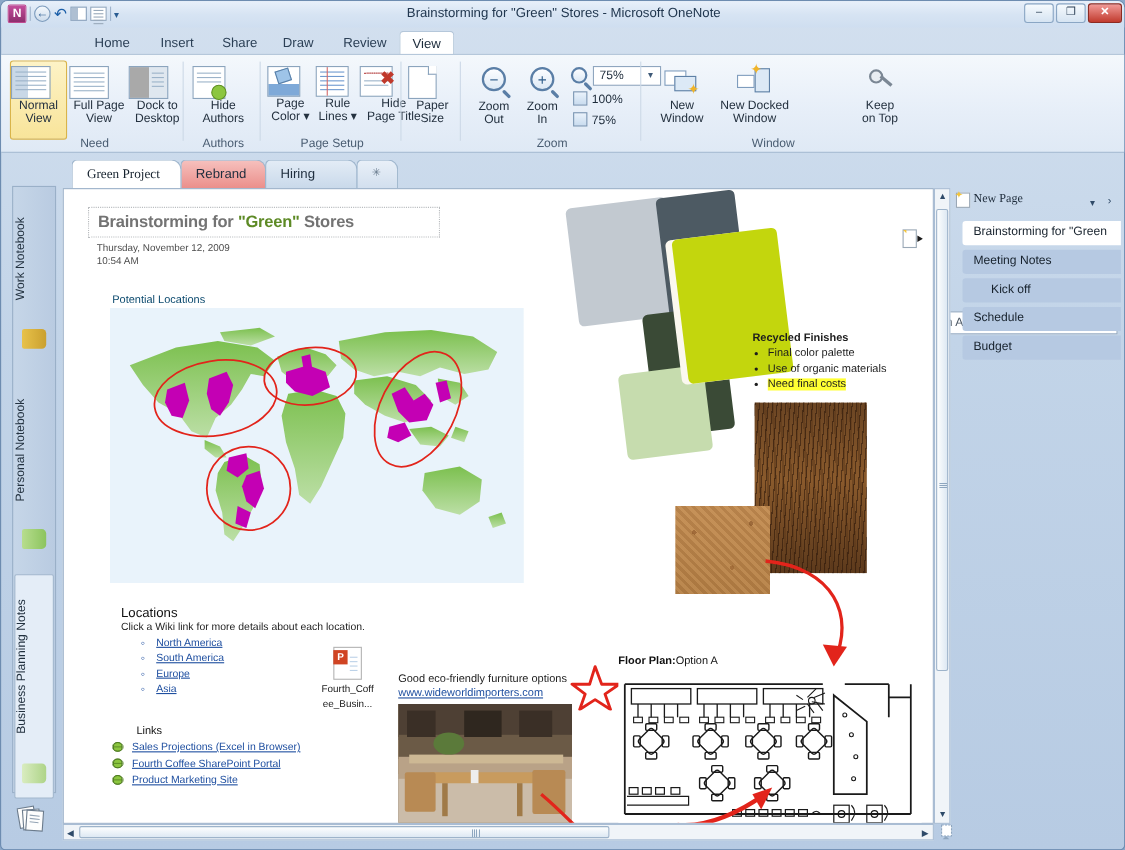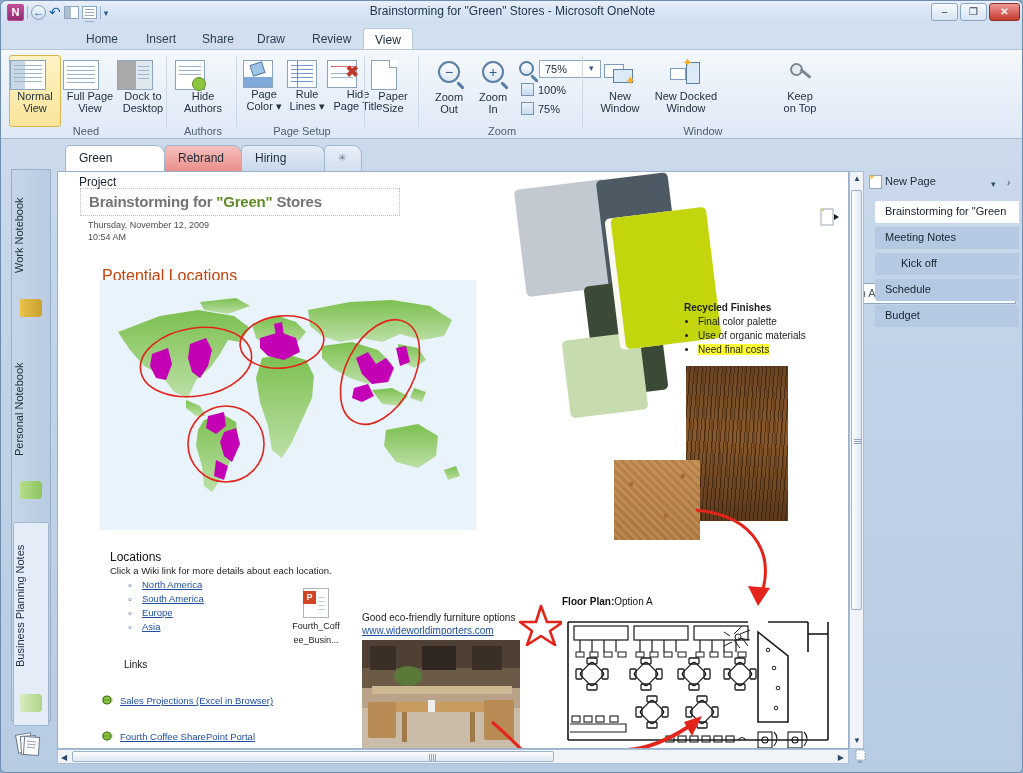--- a/index.html
+++ b/index.html
@@ -90,21 +90,21 @@
     border:1px solid #7e9cbd; }
   .winico .w2 { position:absolute; left:9px; top:9px; width:20px; height:14px; background:#dce9f6;
     border:1px solid #5e80a6; }
   .pin { width:26px; height:26px; position:relative; }
 
   
   #sectionbar { position:absolute; left:0; top:138px; width:1023px; height:32px; }
   .stab { position:absolute; top:6px; height:26px; padding:0 13px; font-size:12px;
     line-height:24px; border-radius:5px 9px 0 0; color:#1e2d3d;
     border:1px solid #9fb6cd; border-bottom:none; }
-  .stab.sel { background:#fff; color:#17232f; z-index:5; }
+  .stab.sel { background:#fff; color:#17232f; z-index:5;font-family:Liberation Serif, serif; }
   #leftcol-toggle { position:absolute; left:20px; top:146px; font-size:11px; color:#3f5c7c; }
   #searchbox { position:absolute; right:8px; top:144px; width:192px; height:21px;
     background:#fff; border:1px solid #8fa6bf; font-size:11px; color:#4a5663;
     line-height:19px; padding-left:6px; }
   #search-icon { position:absolute; right:26px; top:147px; color:#2a5c92; font-size:12px; }
   #search-caret { position:absolute; right:12px; top:149px; color:#2a5c92; font-size:9px; }
 
   
   #leftnav { position:absolute; left:10px; top:168px; width:40px; height:552px;
     background:linear-gradient(to right,#c6d6e8,#b9cbe1); border:1px solid #9ab0c8; }
@@ -121,21 +121,21 @@
   #page { position:absolute; left:0; top:0; width:776px; height:578px; }
 
   .pagetitle { position:absolute; left:22px; top:16px; width:320px; height:28px;
     border:1px dotted #b9bcbf; }
   .pagetitle .t { position:absolute; left:8px; top:4px; font-size:15px; font-weight:bold;
     letter-spacing:-.2px; }
   .orange { color:#737373; } .greenword { color:#5d8a25; }
   .pdate { position:absolute; left:30px; top:48px; font-size:9px; color:#4d4d4d; }
   .ptime { position:absolute; left:30px; top:60px; font-size:9px; color:#4d4d4d; }
 
-  .h-potential { position:absolute; left:44px; top:95px; font-size:16px; color:#c2410c; }
+  .h-potential { position:absolute; left:44px; top:95px; font-size:10px; color:#0c4a6e; }
   #mapbox { position:absolute; left:42px; top:108px; width:376px; height:250px;
     background:linear-gradient(to bottom,#eaf4fb,#e4f1fa); overflow:hidden; }
   #finishes { position:absolute; left:626px; top:130px; width:170px; }
   #finishes .ttl { font-size:10px; font-weight:bold; color:#1d1d1d; margin-bottom:2px; }
   #finishes li { font-size:10px; color:#1d1d1d; margin-left:14px; line-height:14px; }
   .hl { background:#ffff33; }
 
   .swatch { position:absolute; border-radius:5px; }
 
   #woodimg { position:absolute; left:628px; top:194px; width:102px; height:155px;
@@ -155,21 +155,21 @@
 
   .h-locations { position:absolute; left:52px; top:378px; font-size:12px; color:#111; }
   .locsub { position:absolute; left:52px; top:393px; font-size:9.5px; color:#1d1d1d; }
   .loclist { position:absolute; left:68px; top:406px; }
   .loclist li { list-style:none; font-size:9.5px; line-height:14px; position:relative; padding-left:16px; }
   .loclist li:before { content:'\25E6'; position:absolute; left:2px; color:#1f4fa0; font-size:11px; }
   .loclist a, .lnk { color:#1f4fa0; text-decoration:underline; }
 
   .h-links { position:absolute; left:66px; top:487px; font-size:10px; font-weight:normal; color:#111; }
   .linklist { position:absolute; left:44px; top:500px; }
-  .linklist li { list-style:none; font-size:9.5px; line-height:15px; position:relative; padding-left:18px;margin-top:21px; }
+  .linklist li { list-style:none; font-size:9.5px; line-height:15px; position:relative; padding-left:18px; }
   .lglobe { position:absolute; left:0; top:2px; width:12px; height:11px; }
 
   #pptfile { position:absolute; left:228px; top:416px; width:60px; text-align:center; }
   #pptfile .fic { width:26px; height:30px; margin:0 auto; background:#fff;
     border:1px solid #b3b3b3; position:relative; }
   #pptfile .fic .pbadge { position:absolute; left:-1px; top:2px; width:13px; height:13px;
     background:#d04423; color:#fff; font-size:9px; font-weight:bold; text-align:center;
     line-height:13px; }
   #pptfile .fic i { position:absolute; left:14px; right:3px; height:1px; background:#bcd2e8; }
   #pptfile .fn { font-size:9px; color:#222; line-height:11px; margin-top:3px; }
@@ -769,21 +769,21 @@
     <svg width="16" height="15" viewBox="0 0 16 15">
       <rect x="3" y="1" width="9" height="10" fill="#fff" stroke="#8ea6bf" stroke-dasharray="2,1"></rect>
       <path d="M7,11 l3,3 l-6,0 z" fill="#8ea6bf"></path>
     </svg>
   </div>
 
   <div id="pagepane">
     <div id="newpage-icon">
       <span style="position:absolute;left:-2px;top:-2px;color:#f3c43a;font-size:9px;line-height:7px;">✦</span>
     </div>
-    <div id="newpage" style="left:18px;">New Page</div>
+    <div id="newpage" style="left:18px;font-family:Liberation Serif, serif;">New Page</div>
     <div id="newpage-caret">▾</div>
     <div id="newpage-arrow">›</div>
 
     <div class="ptab sel" style="top:30px;">Brainstorming for "Green</div>
     <div class="ptab norm" style="top:56px;">Meeting Notes</div>
     <div class="ptab norm sub" style="top:82px;">Kick off</div>
     <div class="ptab norm" style="top:108px;">Schedule</div>
     <div class="ptab norm" style="top:134px;">Budget</div>
   </div>
 

